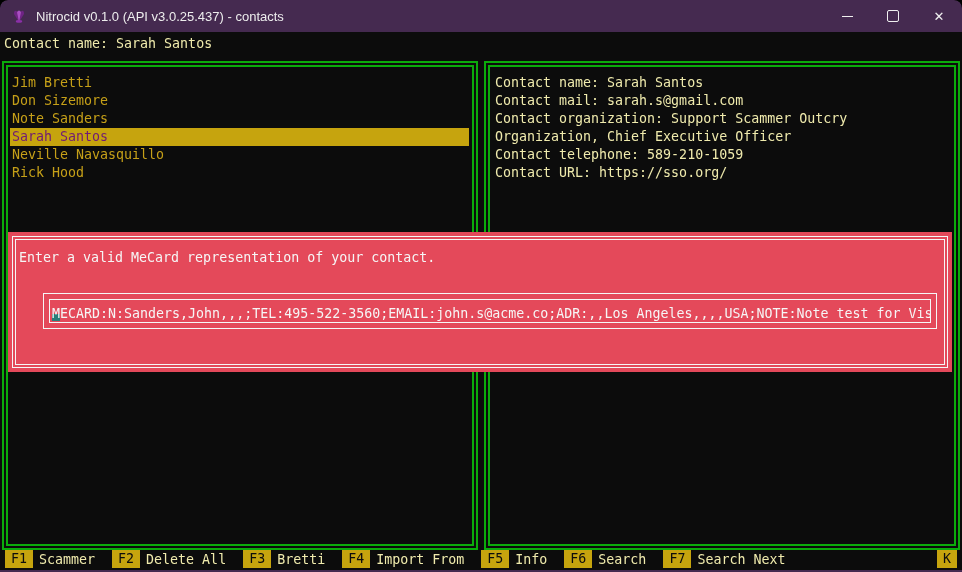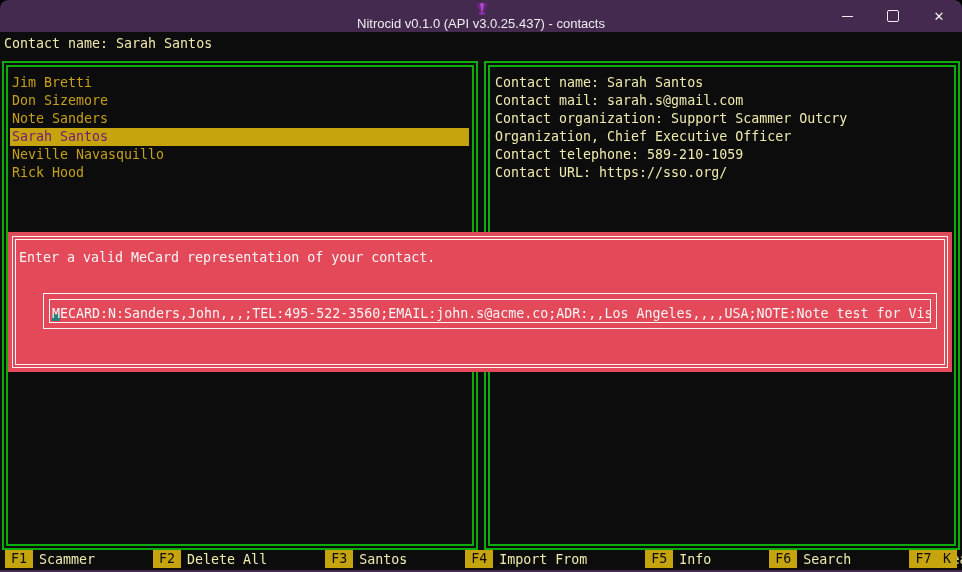--- a/index.html
+++ b/index.html
@@ -12,21 +12,20 @@
     position:relative; width:962px; height:572px; overflow:hidden;
     font-family:"DejaVu Sans Mono", monospace; font-size:13.3px;
     border-radius:8px 8px 0 0; background:var(--black);
   }
   
   .titlebar{
     position:absolute; left:0; top:0; width:962px; height:32px;
     background:var(--purple); display:flex; align-items:center;
     font-family:"Liberation Sans", sans-serif; font-size:13px; color:#ededed;
     border-radius:8px 8px 0 0;
-    flex-direction:column;
   }
   .app-icon{width:16px;height:16px;margin:0 9px 0 11px;display:inline-block;}
   .win-controls{position:absolute;right:0;top:0;height:32px;display:flex;}
   .win-btn{width:46px;height:32px;display:flex;align-items:center;justify-content:center;color:#f0f0f0;cursor:default;}
   .min-shape{display:block;width:11px;height:1px;background:#f0f0f0;}
   .max-shape{display:block;width:10px;height:10px;border:1px solid #f0f0f0;border-radius:2px;}
   .close-glyph{font-size:13px;line-height:1;}
   
   .screen{position:absolute; left:0; top:32px; width:962px; height:540px; background:var(--black);}
   .status-row{position:absolute;left:0;top:0;width:100%;height:24px;line-height:24px;padding-left:4px;color:var(--paleyellow);white-space:pre;}
@@ -42,21 +41,21 @@
   .modal{position:absolute; left:8px; top:200px; width:944px; height:140px; background:var(--red); box-sizing:border-box; padding:4px;}
   .dbl{border:1px solid var(--white); width:100%; height:100%; box-sizing:border-box; padding:2px;}
   .dbl-in{border:1px solid var(--white); width:100%; height:100%; box-sizing:border-box;}
   .modal-prompt{margin:9px 0 0 3px; color:var(--white); line-height:18px; white-space:pre;}
   .input-box{margin:26px 0 0 27px; width:894px; height:36px; box-sizing:border-box; padding:5px;
              border:1px solid var(--white);}
   .input-box-in{border:1px solid var(--white); width:100%; height:100%; box-sizing:border-box; padding:5px 0 0 2px;}
   .input-line{color:var(--white); line-height:18px; white-space:pre; overflow:hidden;}
   .cursor{background:linear-gradient(to top, var(--teal) 45%, transparent 45%);}
   
-  .keybar{position:absolute; left:0; top:516px; width:100%; height:22px; display:flex; align-items:center; padding-left:5px; box-sizing:border-box;gap:41px;}
+  .keybar{position:absolute; left:0; top:516px; width:100%; height:22px; display:flex; align-items:center; padding-left:5px; box-sizing:border-box;}
   .key-group{display:flex; align-items:center; margin-right:17px;}
   .fkey{background:var(--gold); color:#0d0d0d; height:18px; line-height:18px; padding:0 6px;}
   .flabel{color:var(--paleyellow); margin-left:6px; white-space:pre;}
   .right-key{position:absolute; right:5px; top:2px;}
   .bottom-edge{position:absolute; left:0; top:538px; width:100%; height:2px; background:var(--purple);}
 </style>
 </head>
 <body>
 
 <div class="window">
@@ -127,21 +126,21 @@
       <div class="key-group">
         <span class="fkey">F1</span>
         <span class="flabel">Scammer</span>
       </div>
       <div class="key-group">
         <span class="fkey">F2</span>
         <span class="flabel">Delete All</span>
       </div>
       <div class="key-group">
         <span class="fkey">F3</span>
-        <span class="flabel">Santos</span>
+        <span class="flabel">Bretti</span>
       </div>
       <div class="key-group">
         <span class="fkey">F4</span>
         <span class="flabel">Import From</span>
       </div>
       <div class="key-group">
         <span class="fkey">F5</span>
         <span class="flabel">Info</span>
       </div>
       <div class="key-group">

